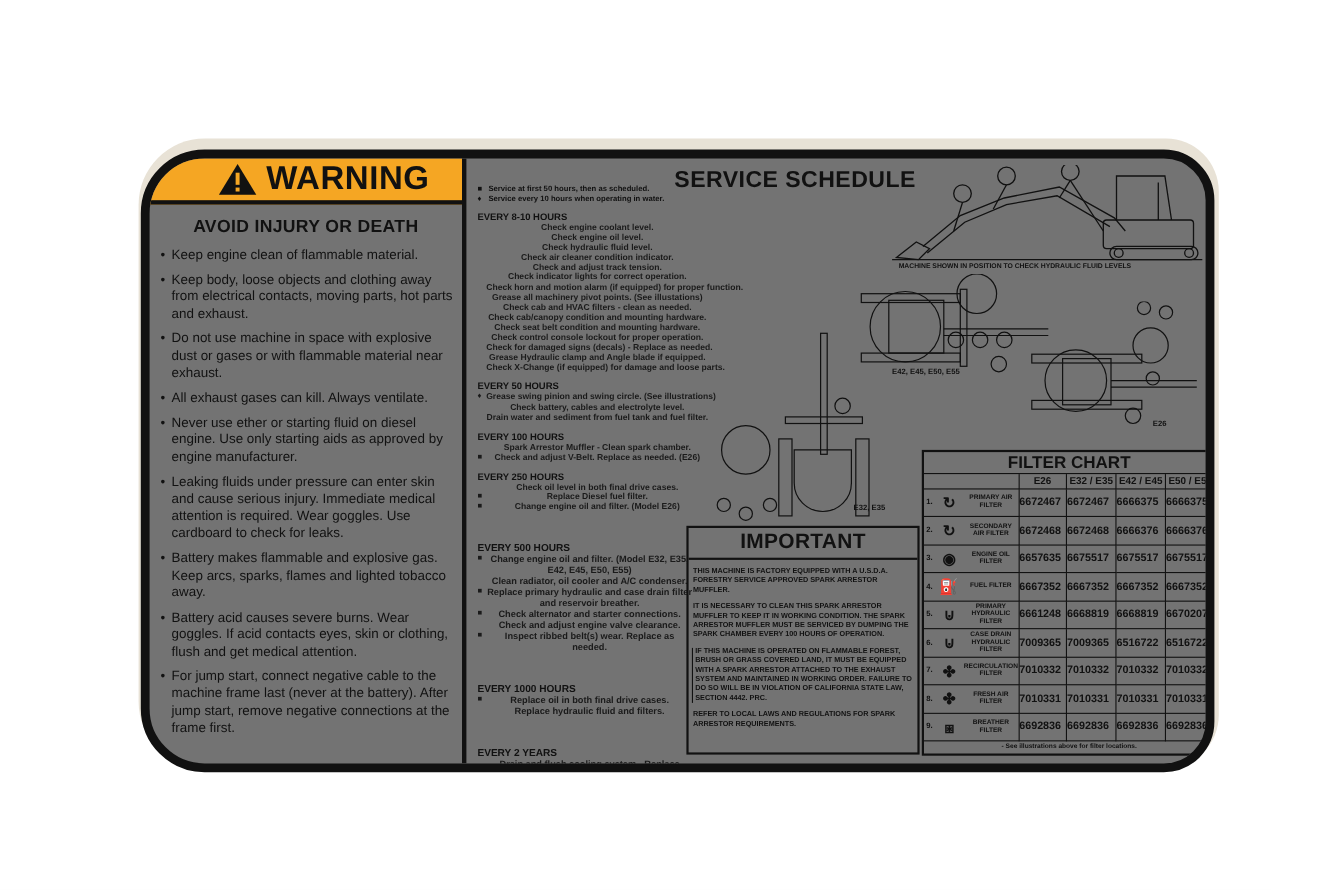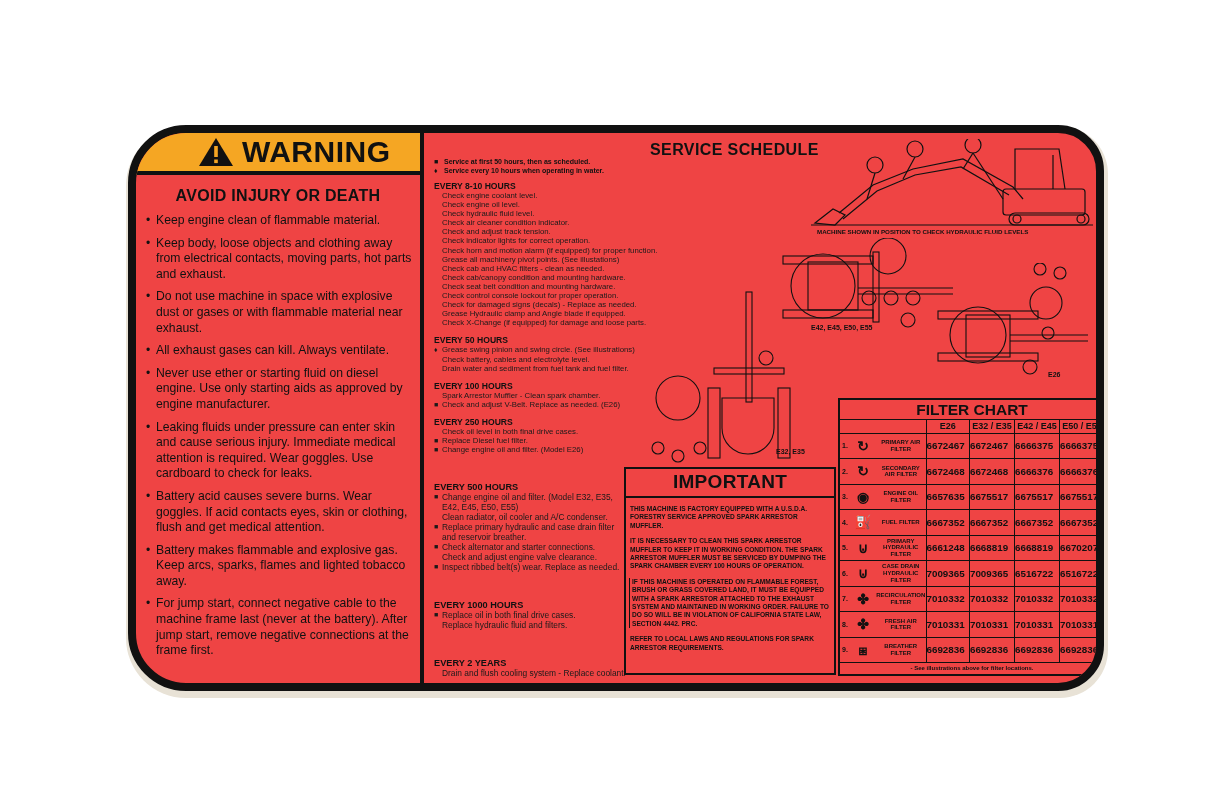--- a/index.html
+++ b/index.html
@@ -4,22 +4,22 @@
 <style>
   * { box-sizing: border-box; margin: 0; padding: 0; }
   html, body { width: 1214px; height: 809px; background: #ffffff; overflow: hidden; }
   body { position: relative; font-family: "Liberation Sans", sans-serif; color: #111; }
 
   .decal-shadow {
     position: absolute; left: 126px; top: 126px; width: 982px; height: 572px;
     border-radius: 60px 48px 48px 60px; background: #e8e2d6;
   }
   .decal {
-    position: absolute; left: 128px; top: 125px; width: 976px; height: 566px;
-    background: #ef4444; border: 8px solid #111; border-radius: 58px 46px 46px 58px;
+    position: absolute; left: 128px; top: 136px; width: 976px; height: 566px;
+    background: #737373; border: 8px solid #111; border-radius: 58px 46px 46px 58px;
     overflow: hidden;
   }
 
   
   .warn-panel {
     position: absolute; left: 0; top: 0; width: 288px; height: 550px;
     border-right: 4px solid #111;
   }
   .warn-banner {
     height: 42px; background: #f5a623; border-bottom: 4px solid #111;
@@ -31,28 +31,28 @@
   .warn-sub { font-weight: 700; font-size: 16px; text-align: center; margin: 12px 0 8px 0; letter-spacing: 0.3px; }
   .warn-list { list-style: none; padding: 0 6px 0 8px; }
   .warn-list li {
     font-size: 12.2px; line-height: 15.6px; margin-bottom: 7px; padding-left: 12px; position: relative;
   }
   .warn-list li::before { content: "•"; position: absolute; left: 2px; top: 0; }
 
   
   .svc-panel { position: absolute; left: 292px; top: 0; right: 0; height: 550px; }
   .svc-title {
-    position: absolute; left: 185px; top: 8px; font-weight: 700; font-size: 16px; letter-spacing: 0.4px; margin-left: 37px;
+    position: absolute; left: 185px; top: 8px; font-weight: 700; font-size: 21px; letter-spacing: 0.4px;
   }
   .svc-legend { position: absolute; left: 6px; top: 24px; font-size: 7px; font-weight: 700; line-height: 9px; }
   .svc-legend .mk { display: inline-block; width: 10px; }
   .intervals { position: absolute; left: 6px; top: 48px; width: 210px; }
   .interval { margin-bottom: 8px; }
   .interval h4 { font-size: 8.6px; font-weight: 700; line-height: 10px; }
-  .interval .task { font-size: 7.8px; line-height: 9.1px; font-weight: 400; color: #1a1a1a; padding-left: 8px; position: relative; white-space: nowrap; }
+  .interval .task { font-size: 7.8px; line-height: 9.1px; font-weight: 700; color: #1a1a1a; padding-left: 8px; position: relative; white-space: nowrap; text-align: center; }
   .interval .task .mk { position: absolute; left: 0; top: 0; font-size: 7px; }
   .interval.wide .task { font-size: 8.4px; line-height: 10px; white-space: normal; width: 196px; }
   .interval.wide h4 { font-size: 9.2px; margin-top: 28px; }
 
   
   .important {
     position: absolute; left: 196px; top: 334px; width: 212px; height: 208px;
     border: 2px solid #111;
   }
   .important h3 { font-size: 19px; font-weight: 700; text-align: center; border-bottom: 2px solid #111; padding: 2px 0 3px; letter-spacing: 0.3px; }
@@ -110,22 +110,22 @@
       <span class="warn-word">WARNING</span>
     </div>
     <div class="warn-sub">AVOID INJURY OR DEATH</div>
     <ul class="warn-list" id="warn-list">
         <li>Keep engine clean of flammable material.</li>
         <li>Keep body, loose objects and clothing away from electrical contacts, moving parts, hot parts and exhaust.</li>
         <li>Do not use machine in space with explosive dust or gases or with flammable material near exhaust.</li>
         <li>All exhaust gases can kill.  Always ventilate.</li>
         <li>Never use ether or starting fluid on diesel engine.  Use only starting aids as approved by engine manufacturer.</li>
         <li>Leaking fluids under pressure can enter skin and cause serious injury.  Immediate medical attention is required.  Wear goggles.  Use cardboard to check for leaks.</li>
+        <li>Battery makes flammable and explosive gas.  Keep arcs, sparks, flames and lighted tobacco away.</li>
         <li>Battery acid causes severe burns.  Wear goggles.  If acid contacts eyes, skin or clothing, flush and get medical attention.</li>
-        <li>Battery makes flammable and explosive gas.  Keep arcs, sparks, flames and lighted tobacco away.</li>
         <li>For jump start, connect negative cable to the machine frame last (never at the battery).  After jump start, remove negative connections at the frame first.</li>
       </ul>
   </div>
 
   <div class="svc-panel">
     <div class="svc-title">SERVICE SCHEDULE</div>
     <div class="svc-legend" id="svc-legend">
         <div><span class="mk">■</span><span>Service at first 50 hours, then as scheduled.</span></div>
         <div><span class="mk">♦</span><span>Service every 10 hours when operating in water.</span></div>
       </div>

